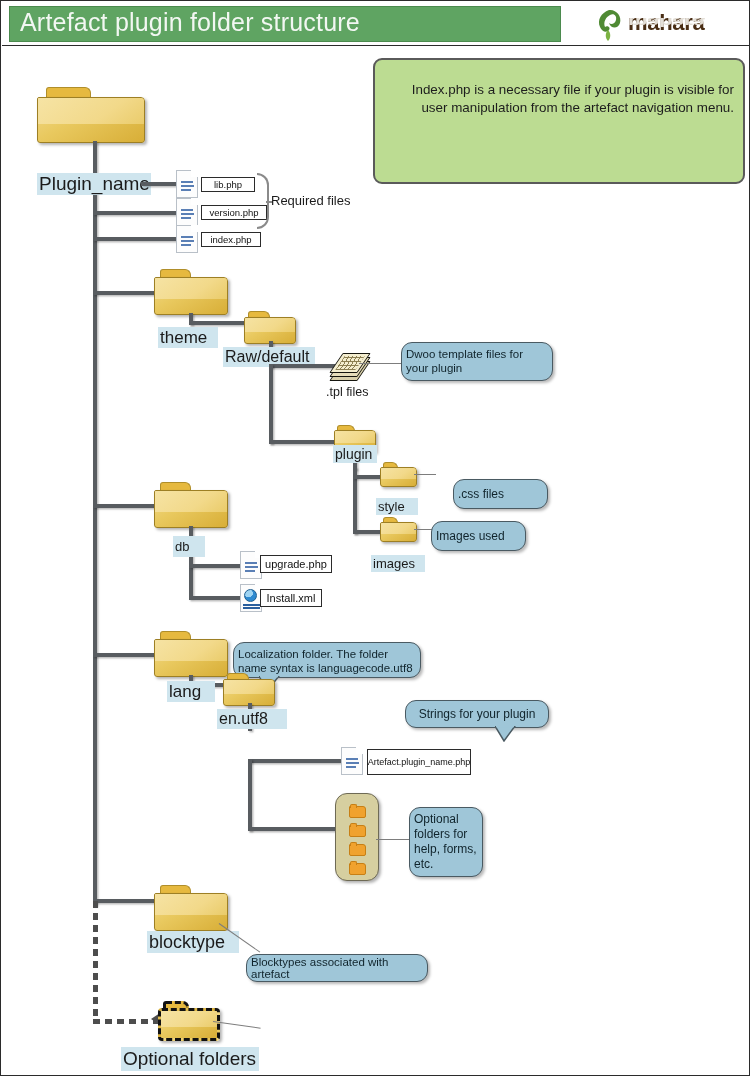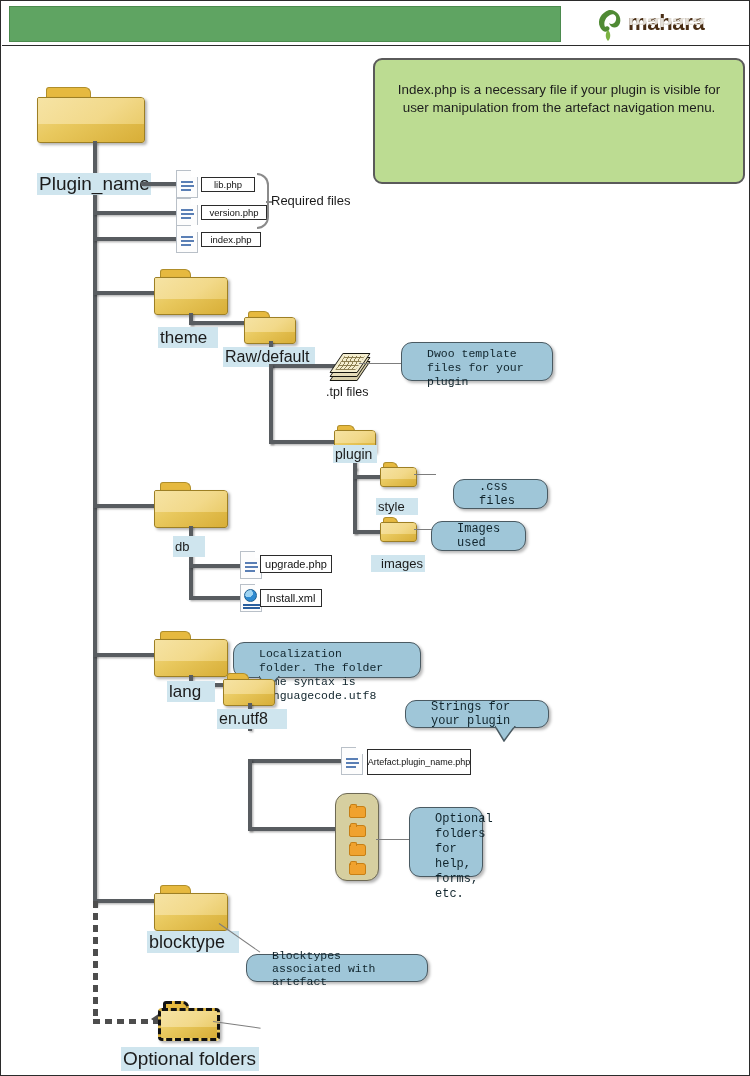--- a/index.html
+++ b/index.html
@@ -10,21 +10,21 @@
   .hdr{position:absolute;left:1px;top:1px;width:748px;height:44px;border-bottom:1px solid #2b2b2b;box-sizing:border-box;}
   .hdr-band{position:absolute;left:7px;top:4px;width:552px;height:36px;background:#5fa462;border:1px solid #4b8a4e;box-sizing:border-box;}
   .hdr-title{position:absolute;left:18px;top:6px;font-size:25px;color:#f2f7f2;letter-spacing:.2px;white-space:nowrap;}
   .logo{position:absolute;left:592px;top:6px;width:140px;height:34px;}
   .logo-word{position:absolute;left:34px;top:2px;font-size:22px;font-weight:bold;color:#4a2e15;letter-spacing:-.3px;}
   .logo-refl{position:absolute;left:34px;top:21px;font-size:22px;font-weight:bold;color:#e3ded6;letter-spacing:-.3px;transform:scaleY(-.55);transform-origin:top left;}
 
   
   .infobox{position:absolute;left:372px;top:57px;width:372px;height:126px;background:#bcdc92;border:2px solid #5a5a5a;border-radius:9px;box-sizing:border-box;padding:7px 9px 0 9px;}
   .infobox p{margin:0;font-size:13.4px;line-height:17.5px;color:#1d1d1d;text-align:center;}
-  .infobox p.p2{margin-top:14px;text-align:center;}
+  .infobox p.p2{margin-top:14px;text-align:right;}
 
   
   .lineH{position:absolute;height:4px;background:#585c60;}
   .lineV{position:absolute;width:4px;background:#585c60;}
   .lineH.sh,.lineV.sh{box-shadow:1.5px 1.5px 1.5px rgba(0,0,0,.25);}
   .thinline{position:absolute;height:1px;background:#7d7d7d;transform-origin:left center;}
 
   .lbl{position:absolute;background:#cfe5ee;color:#1b1b1b;white-space:nowrap;padding:0 2px;}
 
   
@@ -46,21 +46,21 @@
   .fileic i{position:absolute;left:4px;display:block;height:1.5px;background:#5a7fb5;}
   .fileic i.a{top:10px;width:12px;}
   .fileic i.b{top:14px;width:13px;}
   .fileic i.c{top:18px;width:10px;}
 
   .filebox{position:absolute;background:#fff;border:1px solid #2b2b2b;box-sizing:border-box;
      font-size:9.5px;color:#111;display:flex;align-items:center;justify-content:center;text-align:center;line-height:11px;}
 
   
   .bub{position:absolute;background:#9fc6d8;border:1.5px solid #4a5a62;border-radius:11px;box-sizing:border-box;
-     color:#10242c;display:flex;align-items:center;padding:4px 25px;box-shadow:2px 2px 3px rgba(0,0,0,.28);font-family:Liberation Mono, monospace;}
+     color:#10242c;display:flex;align-items:center;padding:4px 4px;box-shadow:2px 2px 3px rgba(0,0,0,.28);}
   .bub.tl{align-items:flex-start;}
 
   
   .stack{position:absolute;background:#d6cfa0;border:1.5px solid #6e6a55;border-radius:12px;box-sizing:border-box;box-shadow:2px 2px 3px rgba(0,0,0,.3);}
   .minifolder{position:absolute;width:17px;height:12px;background:#f0a22e;border:1px solid #c77f14;border-radius:1px 3px 2px 2px;box-sizing:border-box;}
   .minifolder:before{content:"";position:absolute;left:0;top:-3px;width:7px;height:4px;background:#f0a22e;border:1px solid #c77f14;border-bottom:none;border-radius:2px 2px 0 0;box-sizing:border-box;}
 
   
   .tplic{position:absolute;width:34px;height:30px;}
   .tplic span{position:absolute;width:26px;height:18px;background:#efe7c6;border:1.6px solid #16160f;transform:skewX(-34deg) ;border-radius:1px;}
@@ -86,20 +86,21 @@
   .reqtxt{position:absolute;font-size:13px;color:#1b1b1b;white-space:nowrap;}
   .plaintxt{position:absolute;font-size:12.5px;color:#1b1b1b;white-space:nowrap;}
 </style>
 </head>
 <body>
 
 <div id="page">
 
   <div class="hdr">
     <div class="hdr-band"></div>
+    <div class="hdr-title">Artefact plugin  folder structure</div>
 
     <div class="logo">
       <svg width="30" height="34" viewBox="0 0 30 34">
         <path d="M15 2 C7 5 3 12 6 19 C8 24 13 25 15 22 C17 19 13 17 11 19 C9 14 12 9 16 7 C20 5 23 8 22 12 C21 16 17 17 15 15 C17 21 24 21 26 15 C28 8 22 1 15 2 Z" fill="#4f8a34"></path>
         <path d="M14 22 C11 25 11 30 14 33 C17 30 17 25 14 22 Z" fill="#7cb342"></path>
       </svg>
       <div class="logo-word">mahara</div>
       <div class="logo-refl">mahara</div>
     </div>
   </div>
@@ -189,21 +190,21 @@
   </div>
   <div class="lbl" style="left:375px;top:497px;width:38px;height:17px;font-size:13px;line-height:17px;">style</div>
   <div class="thinline" style="left:413px;top:473px;width:22px;"></div>
   <div class="bub" style="left:452px;top:458px;width:95px;height:30px;font-size:12px;margin-top:20px;">.css files</div>
 
   <div class="lineH sh" style="left:352px;top:529px;width:40px;"></div>
   <div class="folder" style="left:379px;top:516px;width:37px;height:25px;">
     <div class="tab"></div>
       <div class="body"></div>
   </div>
-  <div class="lbl" style="left:370px;top:554px;width:50px;height:17px;font-size:13px;line-height:17px;text-align:right;">images</div>
+  <div class="lbl" style="left:370px;top:554px;width:50px;height:17px;font-size:13px;line-height:17px;">images</div>
   <div class="thinline" style="left:413px;top:528px;width:22px;"></div>
   <div class="bub" style="left:430px;top:520px;width:95px;height:30px;font-size:12px;">Images used</div>
 
   <div class="lineH sh" style="left:92px;top:503px;width:78px;"></div>
   <div class="folder" style="left:153px;top:481px;width:74px;height:46px;">
     <div class="tab"></div>
       <div class="body"></div>
   </div>
   <div class="lineV sh" style="left:188px;top:525px;height:72px;"></div>
   <div class="lbl" style="left:172px;top:535px;width:28px;height:21px;font-size:13px;line-height:21px;">db</div>

